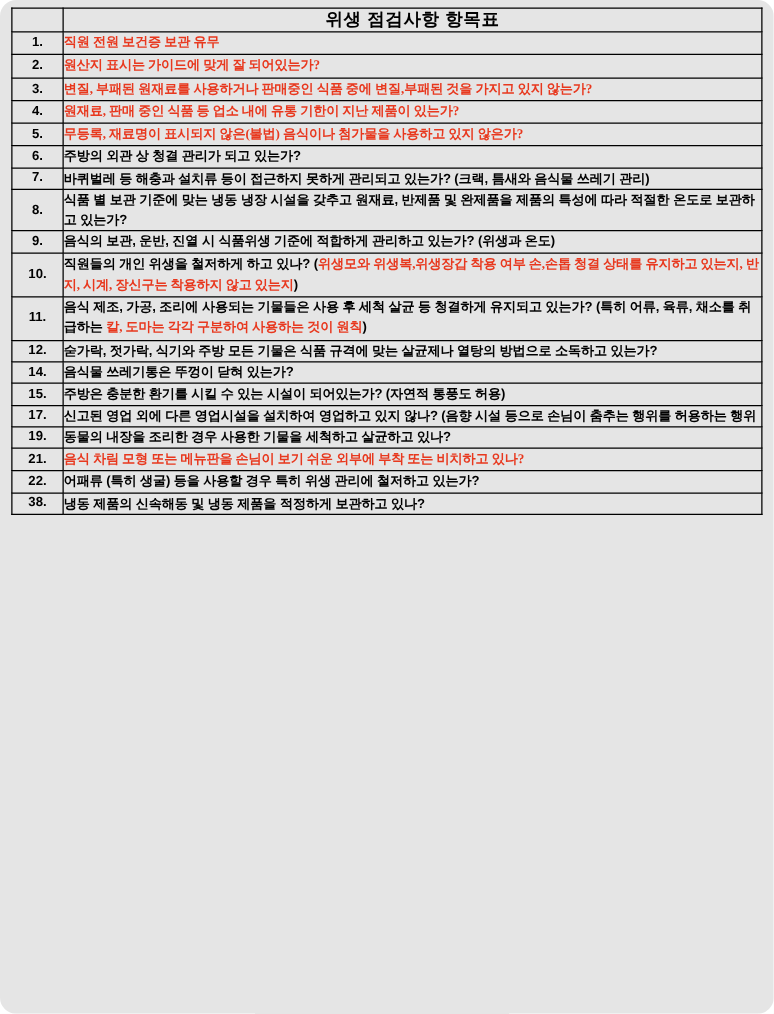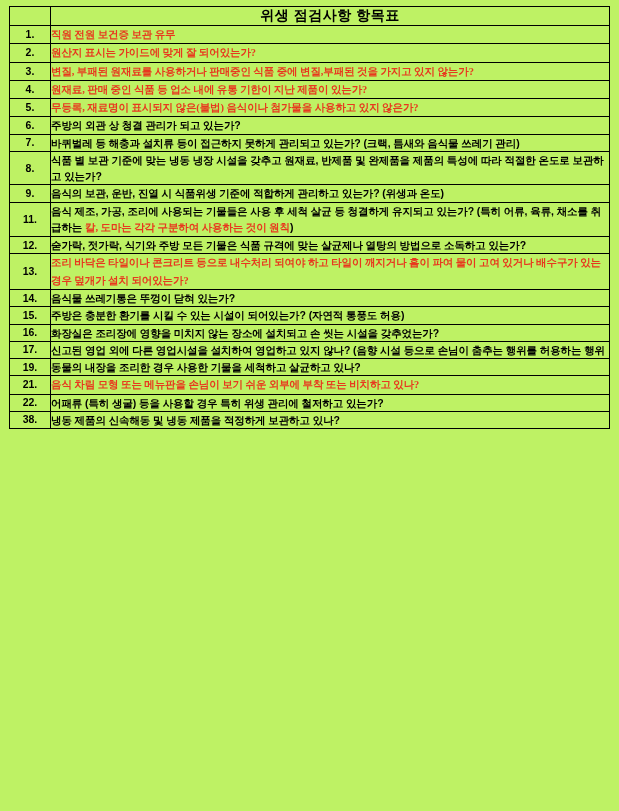--- a/index.html
+++ b/index.html
@@ -11,21 +11,22 @@
     width: 619px;
     height: 811px;
     font-family: "Liberation Sans", sans-serif;
     overflow: hidden;
   }
   .page {
     width: 619px;
     height: 811px;
     box-sizing: border-box;
     padding: 6px 9px 0 9px;
-    background: #bef264;
+    background: #e5e5e5;
+    border-radius: 13px;
   }
   table.checklist {
     width: 601px;
     border-collapse: collapse;
     table-layout: fixed;
   }
   table.checklist td {
     border: 1px solid #000000;
     vertical-align: middle;
     padding: 0;
@@ -99,42 +100,38 @@
         </tr>
         <tr>
           <td class="num black">8.</td>
           <td class="item"><span class="seg black">식품 별 보관 기준에 맞는 냉동 냉장 시설을 갖추고 원재료, 반제품 및 완제품을 제품의 특성에 따라 적절한 온도로 보관하고 있는가?</span></td>
         </tr>
         <tr>
           <td class="num black">9.</td>
           <td class="item"><span class="seg black">음식의 보관, 운반, 진열 시 식품위생 기준에 적합하게 관리하고 있는가? (위생과 온도)</span></td>
         </tr>
         <tr>
+          <td class="num black">10.</td>
+          <td class="item"><span class="seg black">직원들의 개인 위생을 철저하게 하고 있나? (</span><span class="seg red">위생모와 위생복,위생장갑 착용 여부 손,손톱 청결 상태를 유지하고 있는지, 반지, 시계, 장신구는 착용하지 않고 있는지</span><span class="seg black">)</span></td>
+        </tr>
+        <tr>
           <td class="num black">11.</td>
           <td class="item"><span class="seg black">음식 제조, 가공, 조리에 사용되는 기물들은 사용 후 세척 살균 등 청결하게 유지되고 있는가? (특히 어류, 육류, 채소를 취급하는 </span><span class="seg red">칼, 도마는 각각 구분하여 사용하는 것이 원칙</span><span class="seg black">)</span></td>
         </tr>
         <tr>
           <td class="num black">12.</td>
           <td class="item"><span class="seg black">숟가락, 젓가락, 식기와 주방 모든 기물은 식품 규격에 맞는 살균제나 열탕의 방법으로 소독하고 있는가?</span></td>
         </tr>
         <tr>
-          <td class="num black">13.</td>
-          <td class="item"><span class="seg red">조리 바닥은 타일이나 콘크리트 등으로 내수처리 되여야 하고 타일이 깨지거나 홈이 파여 물이 고여 있거나 배수구가 있는 경우 덮개가 설치 되어있는가?</span></td>
-        </tr>
-        <tr>
           <td class="num black">14.</td>
           <td class="item"><span class="seg black">음식물 쓰레기통은 뚜껑이 닫혀 있는가?</span></td>
         </tr>
         <tr>
           <td class="num black">15.</td>
           <td class="item"><span class="seg black">주방은 충분한 환기를 시킬 수 있는 시설이 되어있는가? (자연적 통풍도 허용)</span></td>
-        </tr>
-        <tr>
-          <td class="num black">16.</td>
-          <td class="item"><span class="seg black">화장실은 조리장에 영향을 미치지 않는 장소에 설치되고 손 씻는 시설을 갖추었는가?</span></td>
         </tr>
         <tr>
           <td class="num black">17.</td>
           <td class="item"><span class="seg black">신고된 영업 외에 다른 영업시설을 설치하여 영업하고 있지 않나? (음향 시설 등으로 손님이 춤추는 행위를 허용하는 행위</span></td>
         </tr>
         <tr>
           <td class="num black">19.</td>
           <td class="item"><span class="seg black">동물의 내장을 조리한 경우 사용한 기물을 세척하고 살균하고 있나?</span></td>
         </tr>
         <tr>

